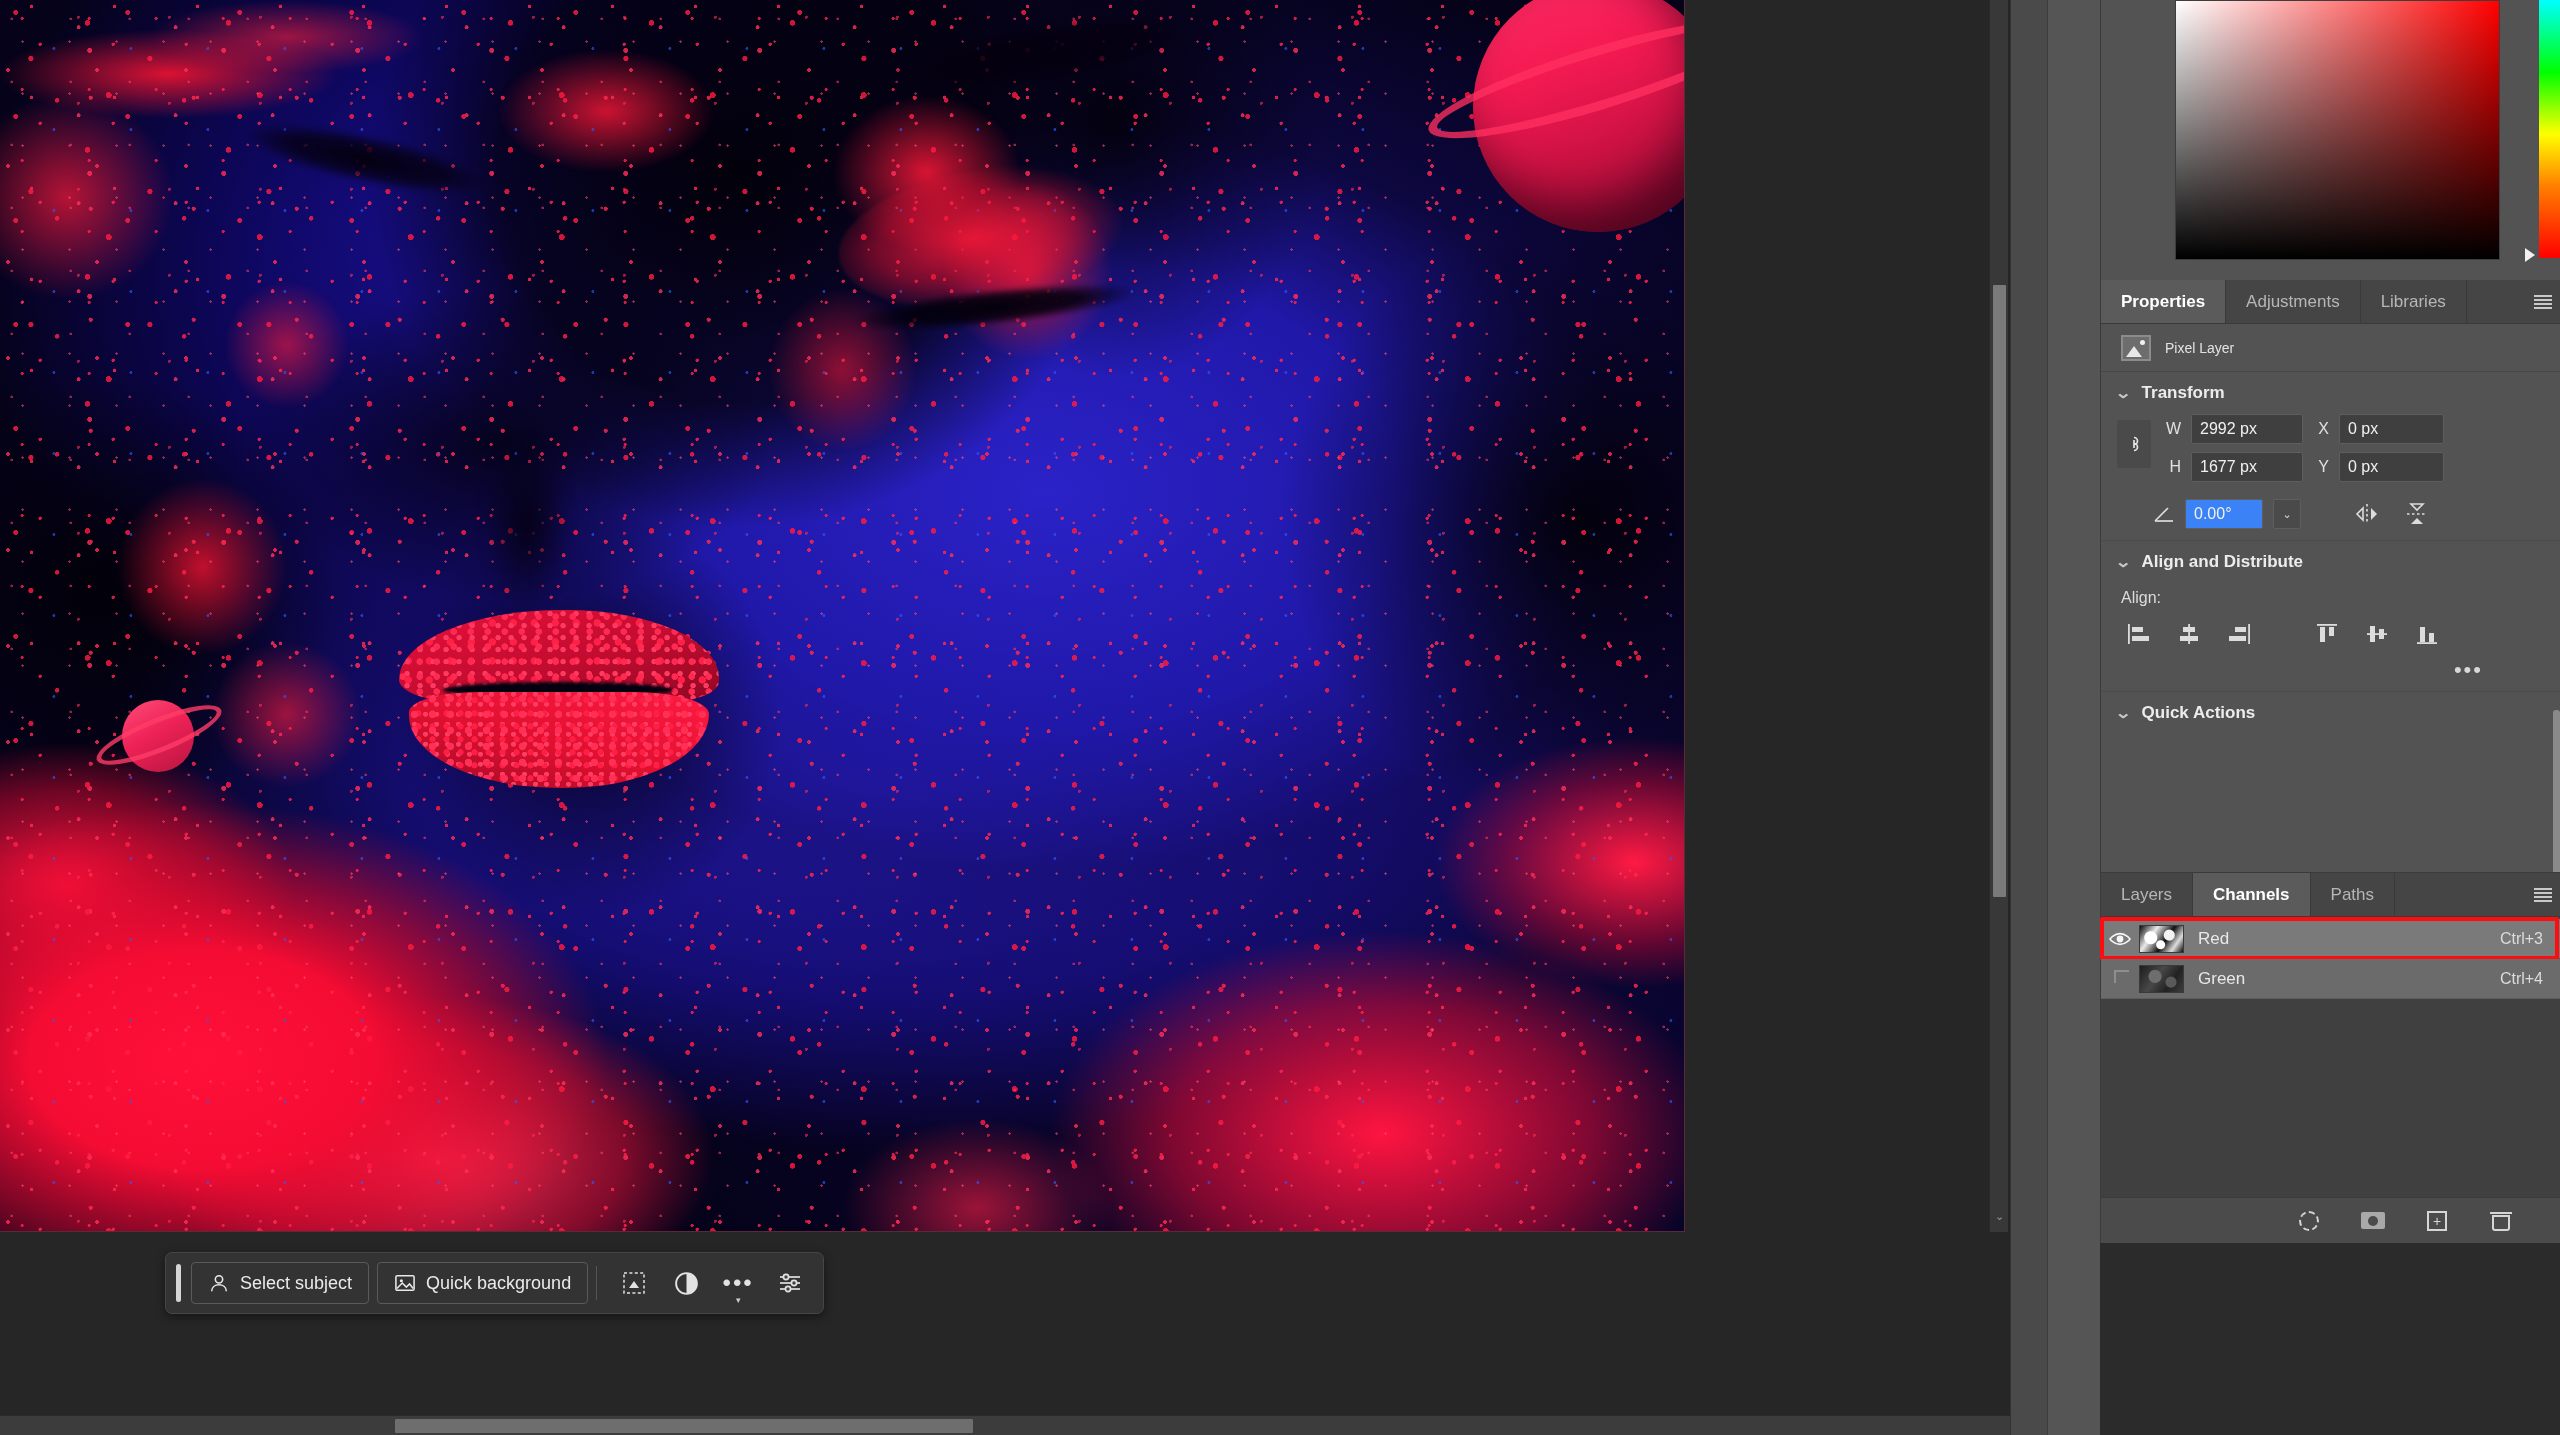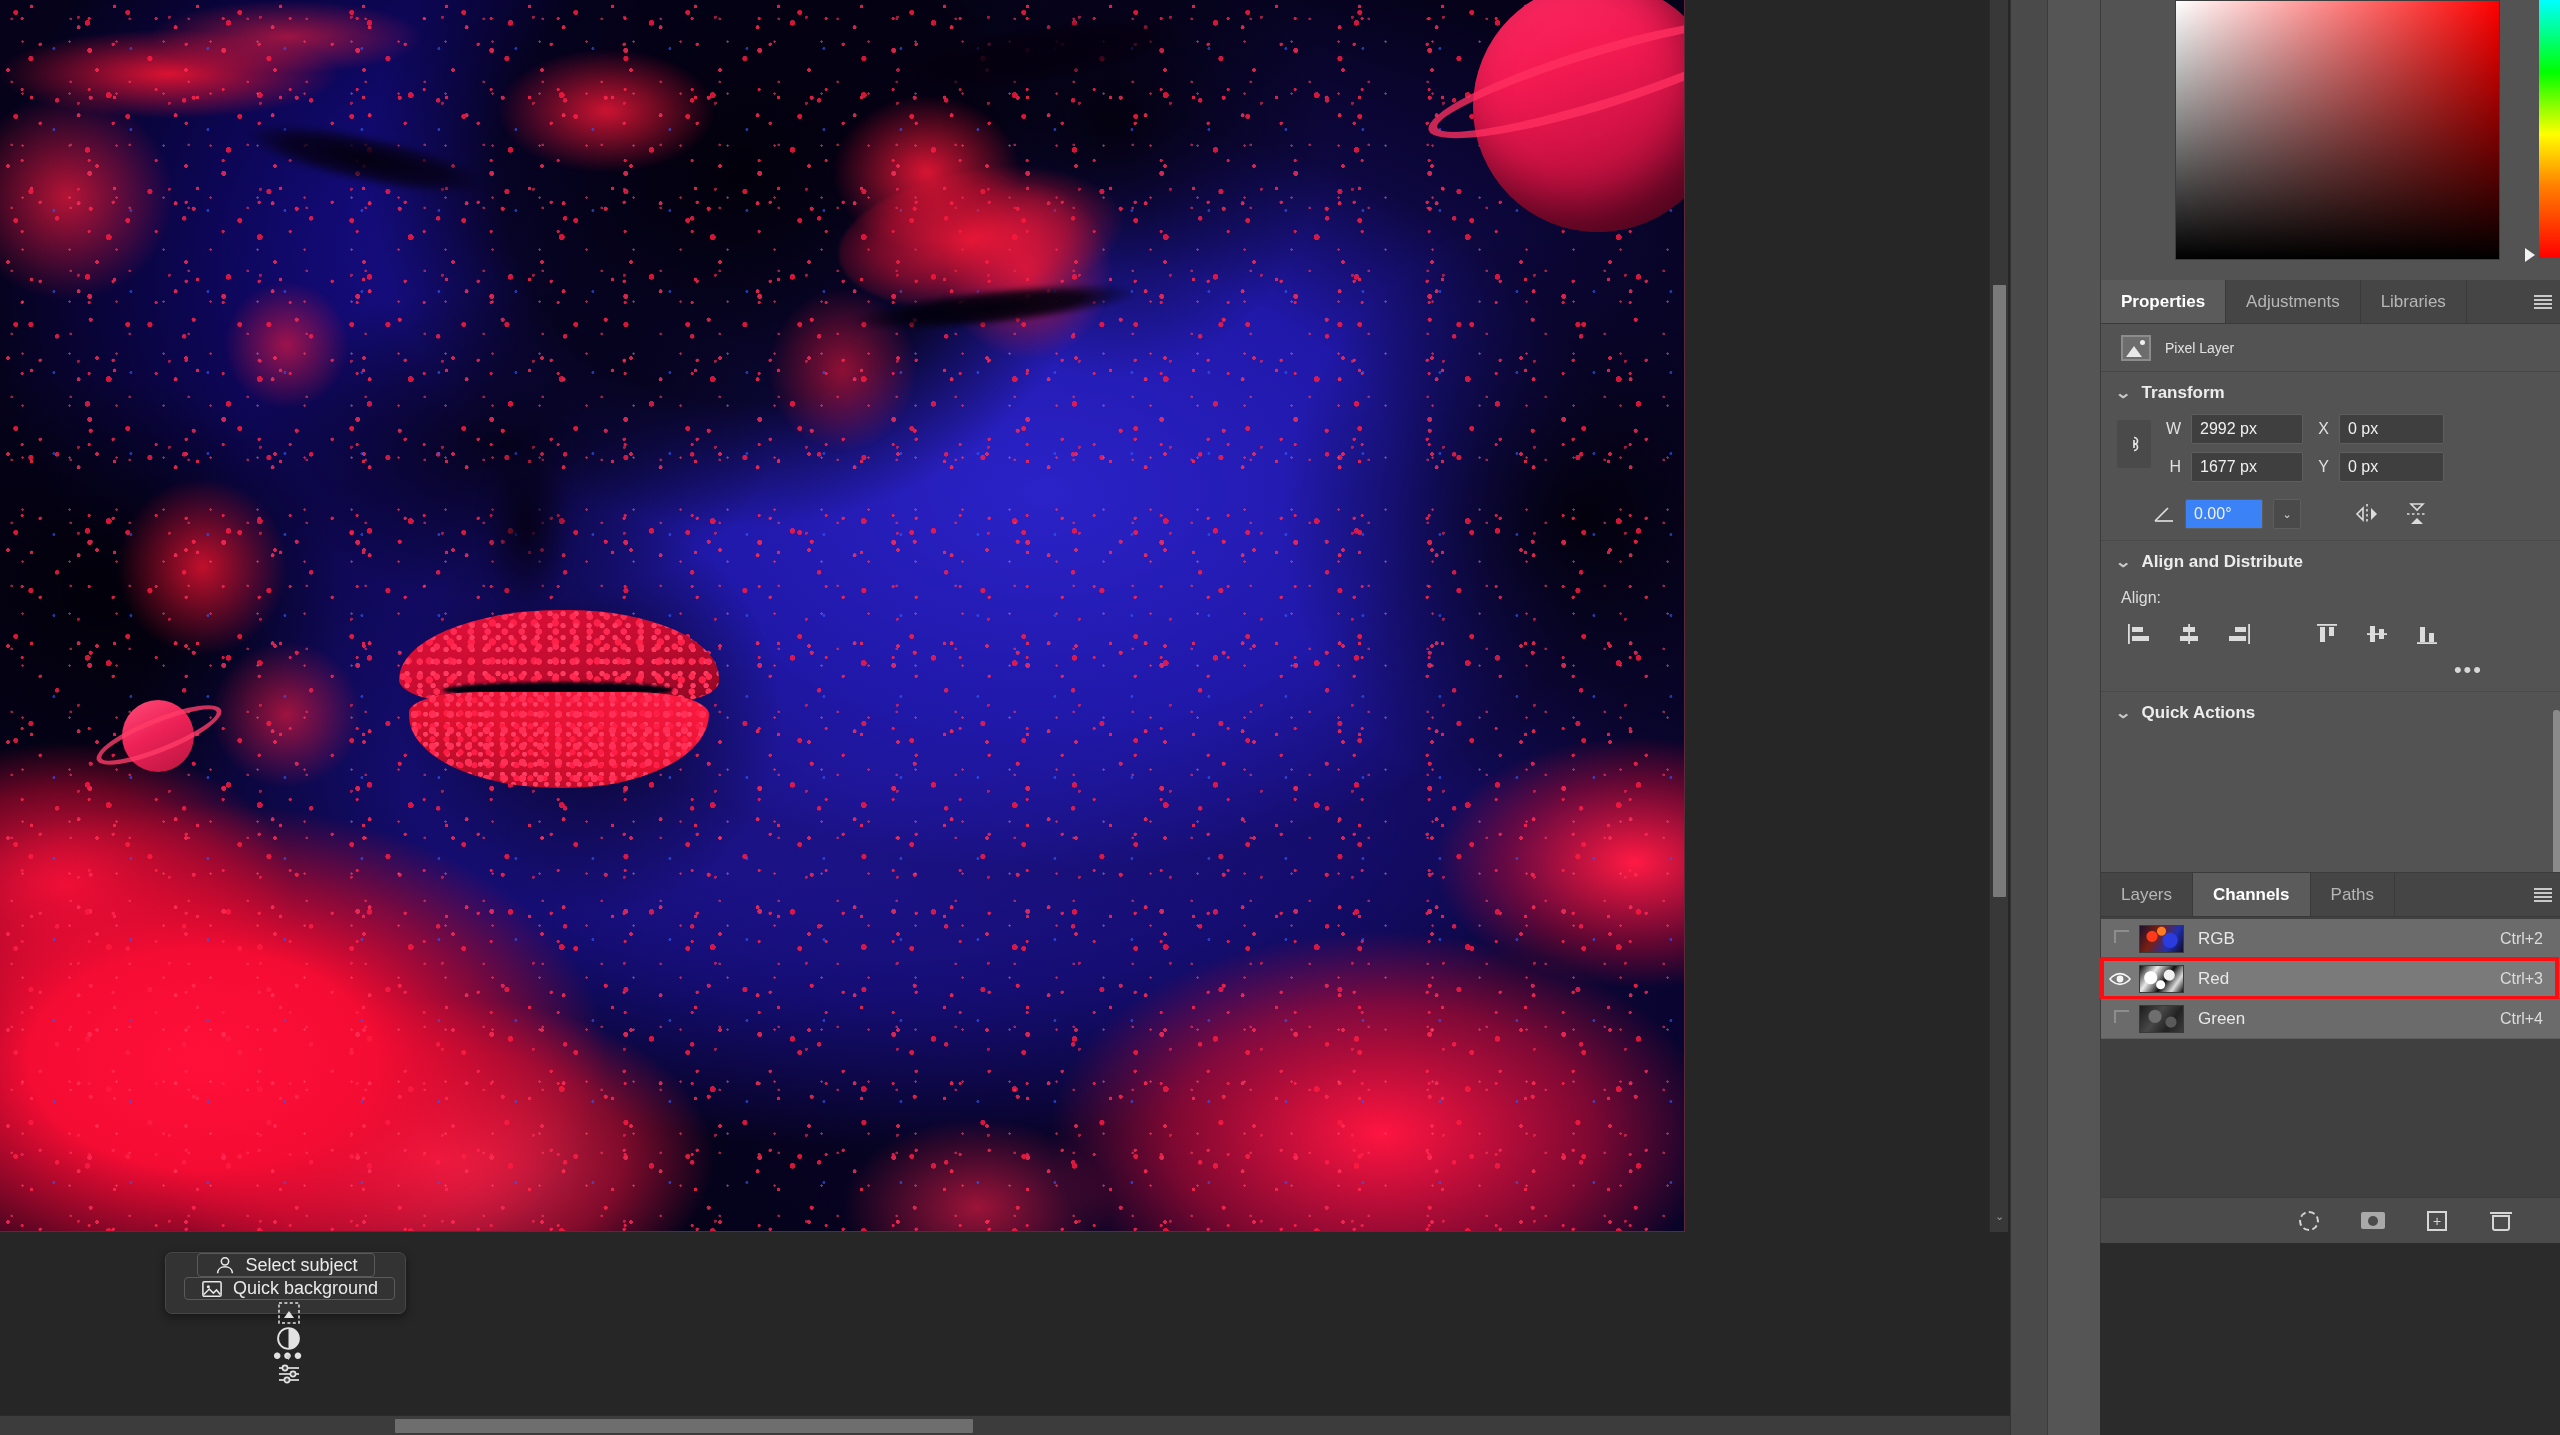--- a/index.html
+++ b/index.html
@@ -208,21 +208,21 @@
     position: absolute; left: 0; bottom: 0; width: 2010px; height: 20px;
     background: #3c3c3c; border-top: 1px solid #2a2a2a;
   }
   .cv-hthumb { position: absolute; left: 395px; top: 3px; width: 578px; height: 14px; background: #6e6e6e; border-radius: 1px; }
 
   
   .taskbar {
     position: absolute; left: 165px; top: 1252px;
     height: 62px; display: flex; align-items: center;
     background: #333333; border: 1px solid #464646; border-radius: 7px;
-    padding: 0 10px; box-shadow: 0 3px 10px rgba(0,0,0,.45); flex-direction: column;
+    padding: 0 10px; box-shadow: 0 3px 10px rgba(0,0,0,.45);
   }
   .tb-grip { width: 5px; height: 38px; background: #d5d5d5; border-radius: 3px; margin-right: 10px; }
   .tb-btn {
     display: flex; align-items: center; gap: 10px;
     height: 42px; padding: 0 16px;
     border: 1px solid #5a5a5a; border-radius: 4px;
     color: #eaeaea; font-size: 18px; background: transparent;
     cursor: pointer; white-space: nowrap;
   }
   .tb-btn + .tb-btn { margin-left: 8px; }
@@ -690,28 +690,20 @@
         <div class="ptab-menu">
             <i></i>
             <i></i>
             <i></i>
             <i></i>
           </div>
       </div>
 
       <div class="chan-list">
 
-        <div class="chan-row">
-          <div class="chan-eye">
-            <div class="eye-off"></div>
-          </div>
-          <div class="chan-thumb th-rgb"></div>
-          <div class="chan-name">RGB</div>
-          <div class="chan-key">Ctrl+2</div>
-        </div>
 
         <div class="chan-row selected">
           <div class="chan-eye">
             <span class="eye-on">
               <svg width="22" height="14" viewBox="0 0 22 14" fill="none" stroke="#f5f5f5" stroke-width="1.6">
                 <path d="M1 7s3.6-5.4 10-5.4S21 7 21 7s-3.6 5.4-10 5.4S1 7 1 7z"></path>
                 <circle cx="11" cy="7" r="2.6" fill="#f5f5f5"></circle>
               </svg>
             </span>
           </div>

